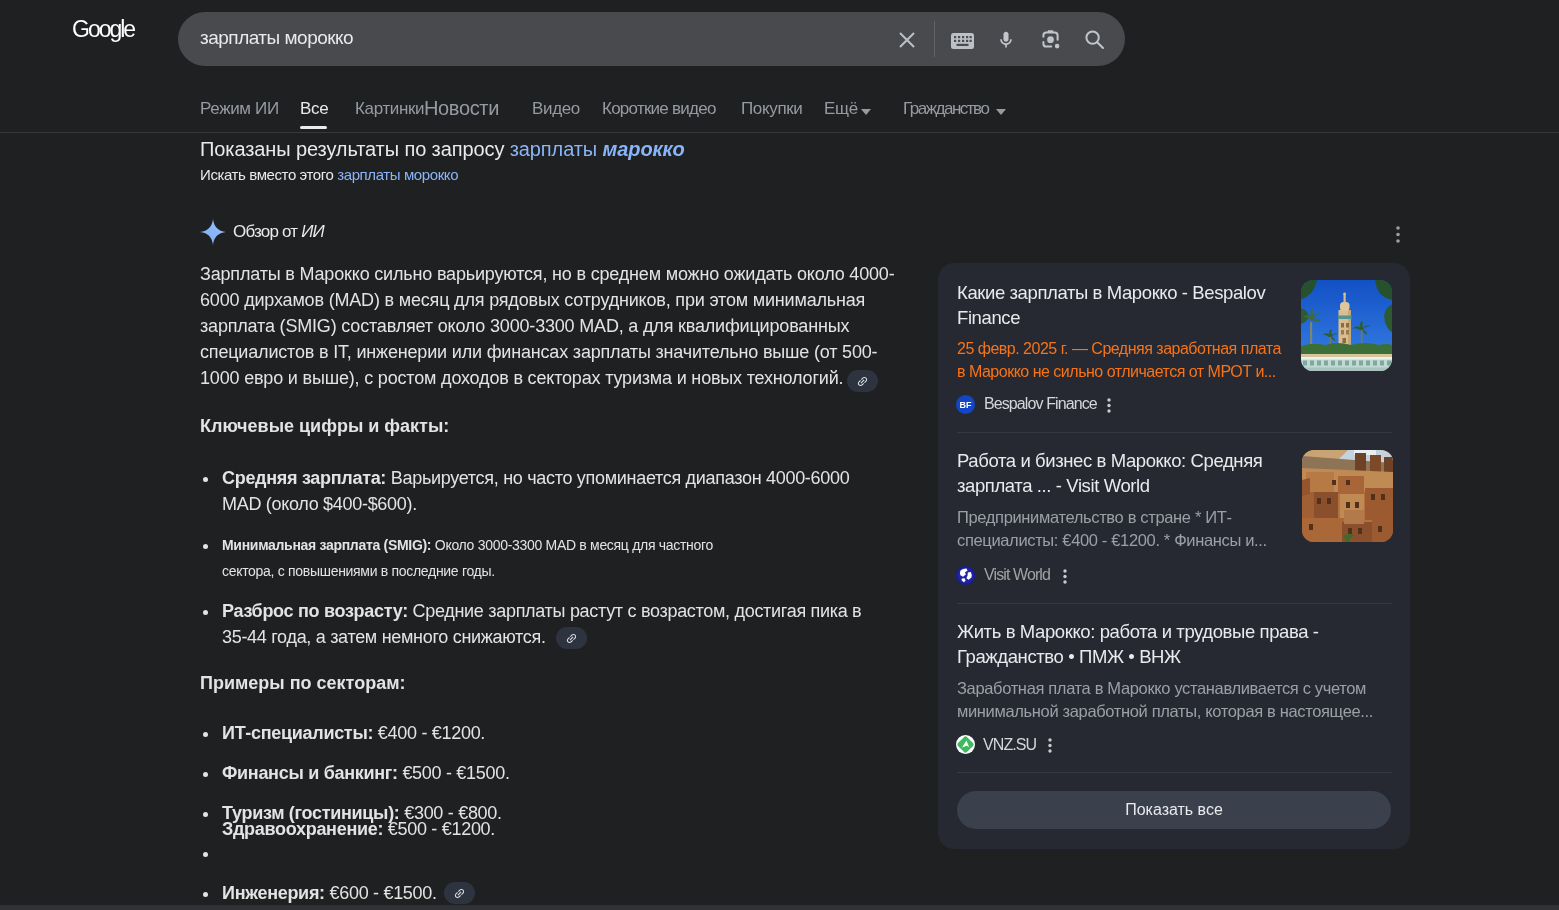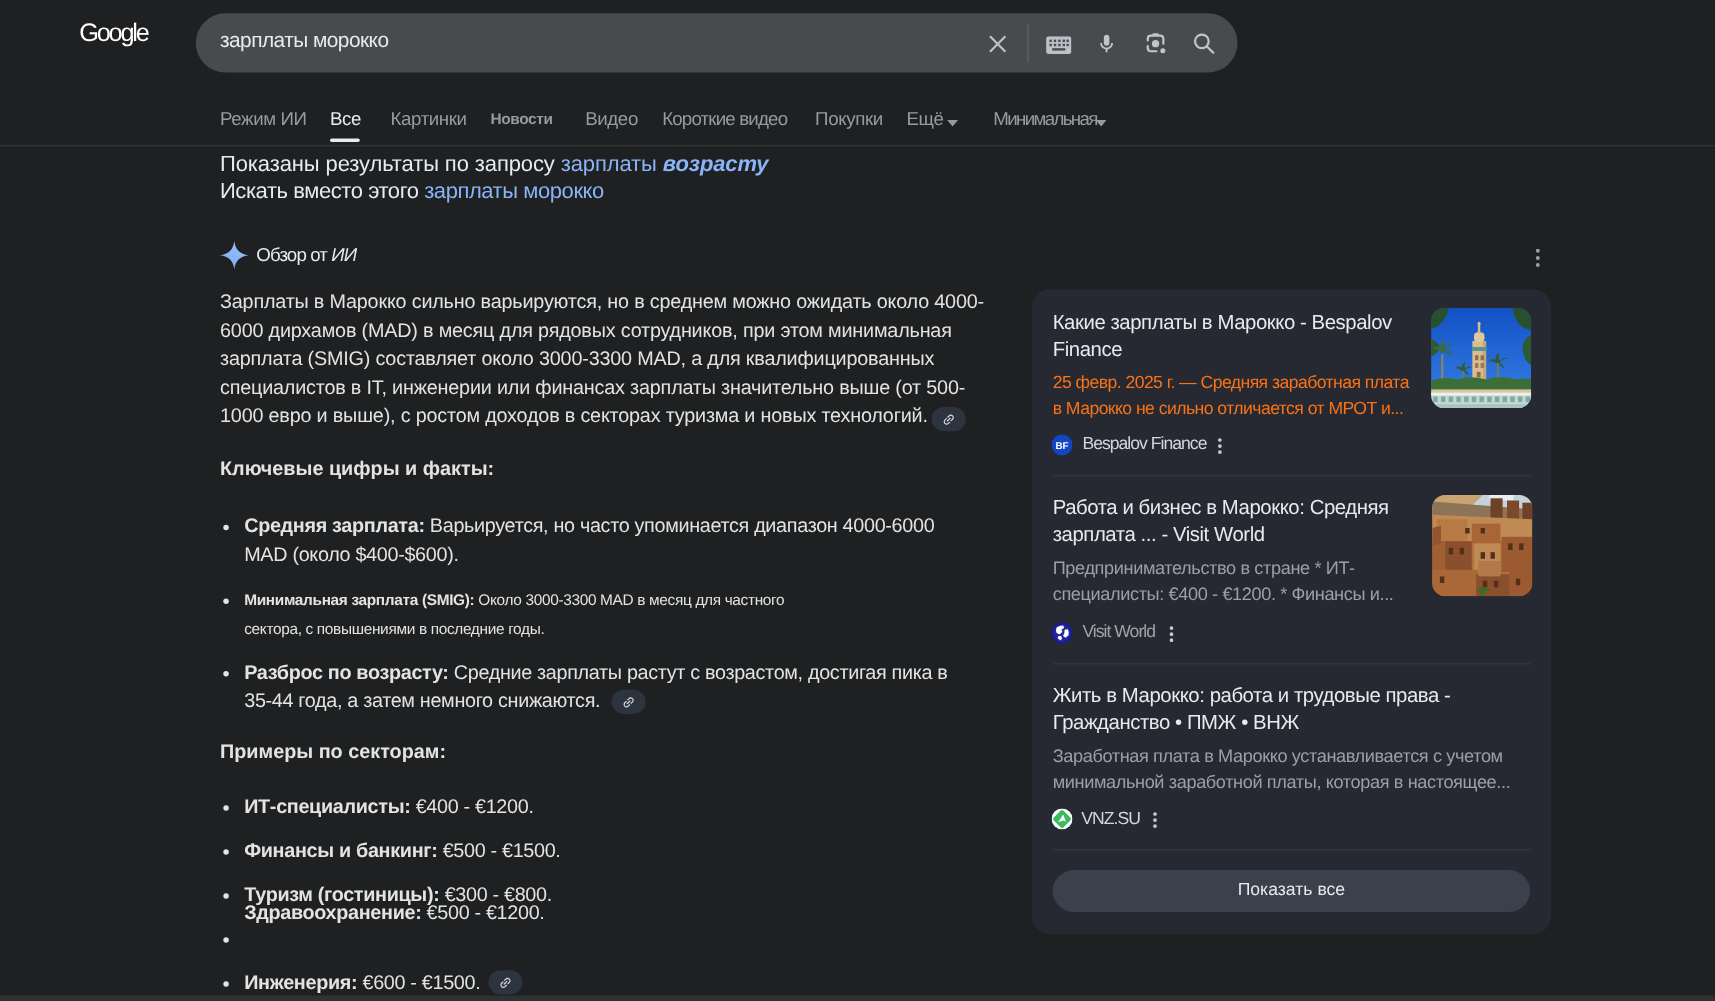--- a/index.html
+++ b/index.html
@@ -58,37 +58,37 @@
 </svg>
 
 <svg class="abs" style="left:1084px; top:29px;" width="21" height="21" viewBox="0 0 21 21">
   <circle cx="8.6" cy="8.6" r="6.2" fill="none" stroke="#c1c5c9" stroke-width="2"></circle>
   <path d="M13.2 13.2 L19 19" stroke="#c1c5c9" stroke-width="2" stroke-linecap="round"></path>
 </svg>
 
 <div class="abs gray" style="left:200px; top:100px; font-size:17px; line-height:17px; letter-spacing:-0.35px;">Режим ИИ</div>
 <div class="abs" style="left:300px; top:100px; font-size:17px; line-height:17px; letter-spacing:-0.35px; color:#e8eaed;">Все</div>
 <div class="abs gray" style="left:355px; top:100px; font-size:17px; line-height:17px; letter-spacing:-0.35px;">Картинки</div>
-<div class="abs gray" style="left:446px; top:100px; font-size:14px; line-height:17px; letter-spacing:-0.35px;font-weight:bold;">Новости</div>
+<div class="abs gray" style="left:424px; top:100px; font-size:20px; line-height:17px; letter-spacing:-0.35px;">Новости</div>
 <div class="abs gray" style="left:532px; top:100px; font-size:17px; line-height:17px; letter-spacing:-0.35px;">Видео</div>
 <div class="abs gray" style="left:602px; top:100px; font-size:17px; line-height:17px; letter-spacing:-0.75px;">Короткие видео</div>
 <div class="abs gray" style="left:741px; top:100px; font-size:17px; line-height:17px; letter-spacing:-0.35px;">Покупки</div>
 <div class="abs gray" style="left:824px; top:100px; font-size:17px; line-height:17px; letter-spacing:-0.35px;">Ещё</div>
 <svg class="abs" style="left:861px; top:109px;" width="10" height="6" viewBox="0 0 10 6">
     <path d="M0 0 L10 0 L5 6 Z" fill="#969ba3"></path>
   </svg>
-<div class="abs gray" style="left:903px; top:100px; font-size:17px; line-height:17px; letter-spacing:-1.5px;">Минимальная</div>
+<div class="abs gray" style="left:903px; top:100px; font-size:17px; line-height:17px; letter-spacing:-1.5px;">Гражданство</div>
 <svg class="abs" style="left:996px; top:109px;" width="10" height="6" viewBox="0 0 10 6">
     <path d="M0 0 L10 0 L5 6 Z" fill="#969ba3"></path>
   </svg>
 <div class="abs" style="left:300px; top:125.5px; width:27px; height:3.5px; background:#e8eaed; border-radius:2px;"></div>
 <div class="abs" style="left:0; top:132px; width:1559px; height:1px; background:#36383b;"></div>
 
-<div class="abs" style="left:200px; top:138.5px; font-size:20px; line-height:20px; letter-spacing:-0.1px; color:#e8eaed;">Показаны результаты по запросу <span class="blue">зарплаты <b><i>возрасту</i></b></span></div>
-<div class="abs" style="left:200px; top:165.5px; font-size:20px; line-height:17.5px; letter-spacing:-0.4px; color:#e8eaed;">Искать вместо этого <span class="blue">зарплаты морокко</span></div>
+<div class="abs" style="left:200px; top:138.5px; font-size:20px; line-height:20px; letter-spacing:-0.1px; color:#e8eaed;">Показаны результаты по запросу <span class="blue">зарплаты <b><i>марокко</i></b></span></div>
+<div class="abs" style="left:200px; top:165.5px; font-size:15px; line-height:17.5px; letter-spacing:-0.4px; color:#e8eaed;">Искать вместо этого <span class="blue">зарплаты морокко</span></div>
 
 <svg class="abs" style="left:200px; top:219px;" width="26" height="26" viewBox="0 0 26 26">
   <defs>
       <linearGradient id="sg" x1="0" y1="1" x2="1" y2="0">
     <stop offset="0" stop-color="#7cabf8"></stop>
         <stop offset="1" stop-color="#98c0fa"></stop>
   </linearGradient>
     </defs>
   <path d="M13 0 C13.9 7.9 18.1 12.1 26 13 C18.1 13.9 13.9 18.1 13 26 C12.1 18.1 7.9 13.9 0 13 C7.9 12.1 12.1 7.9 13 0 Z" fill="url(#sg)"></path>
 </svg>

